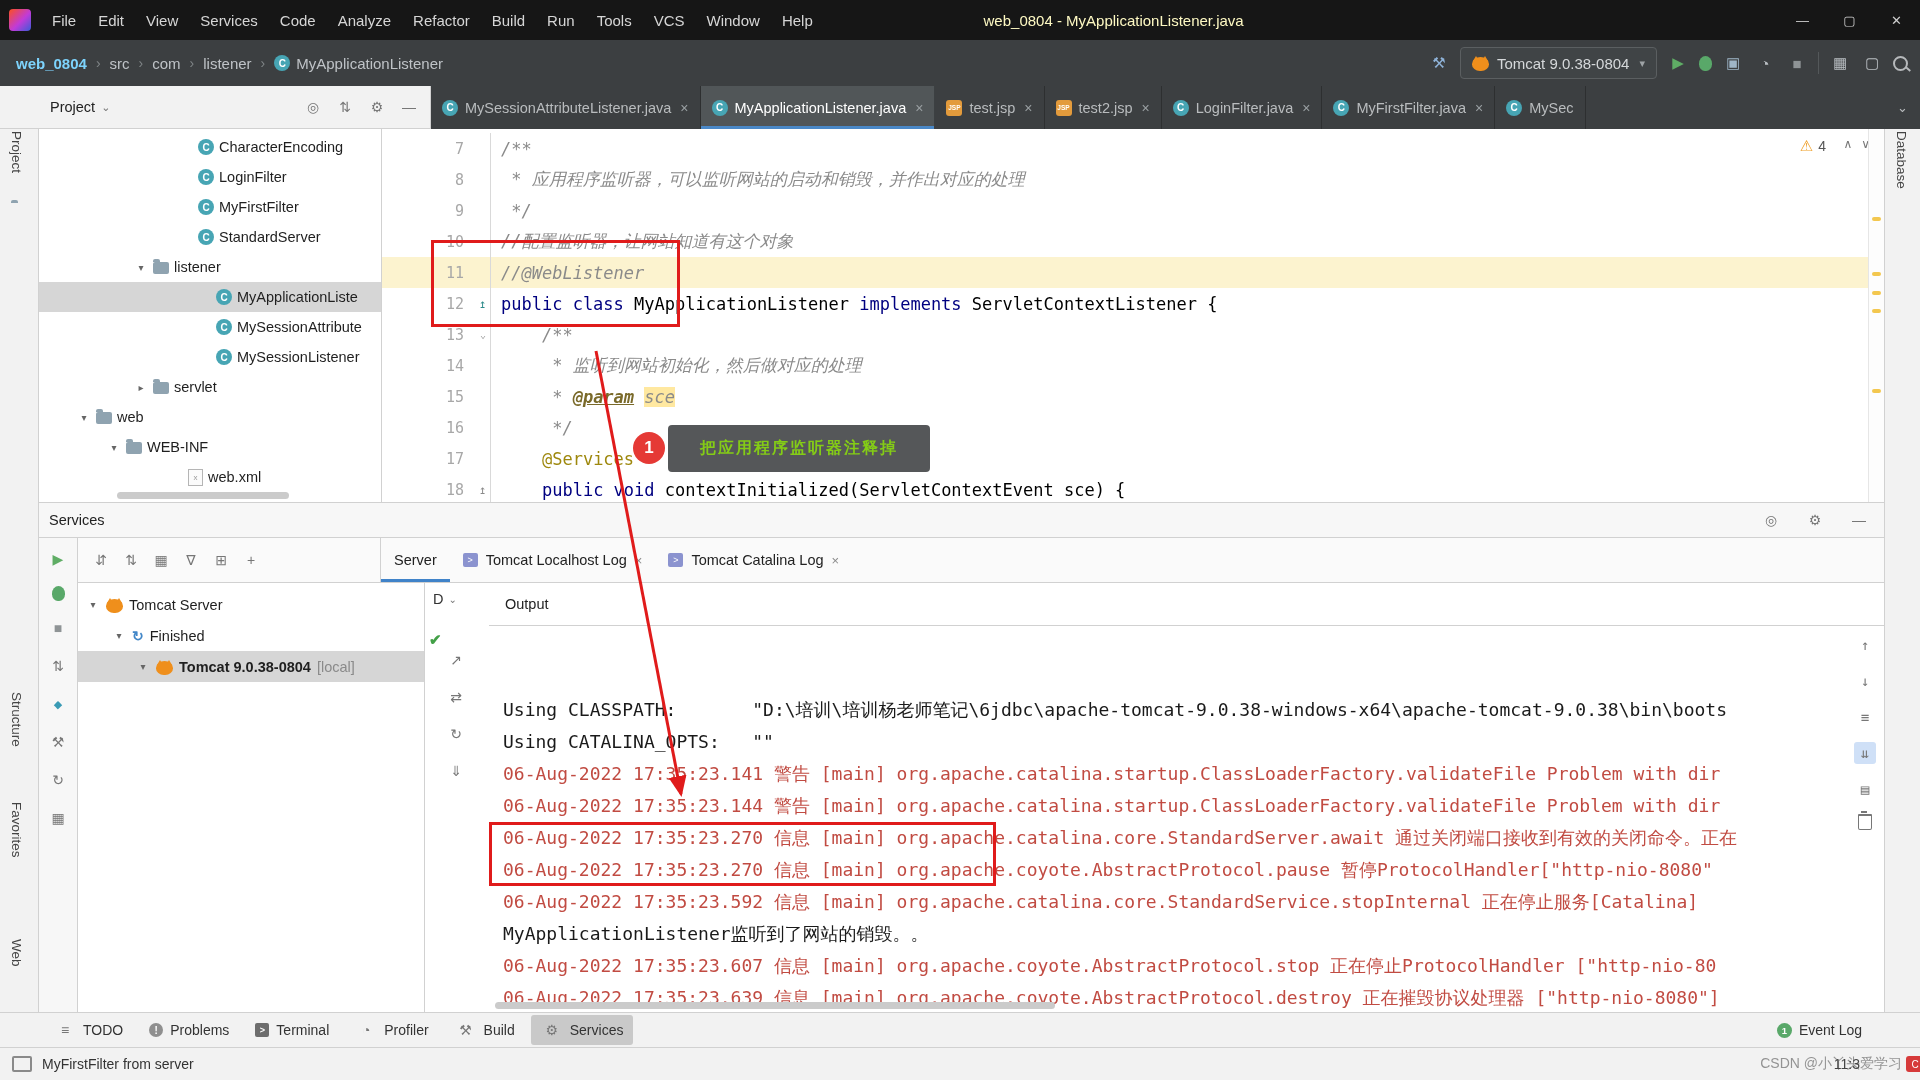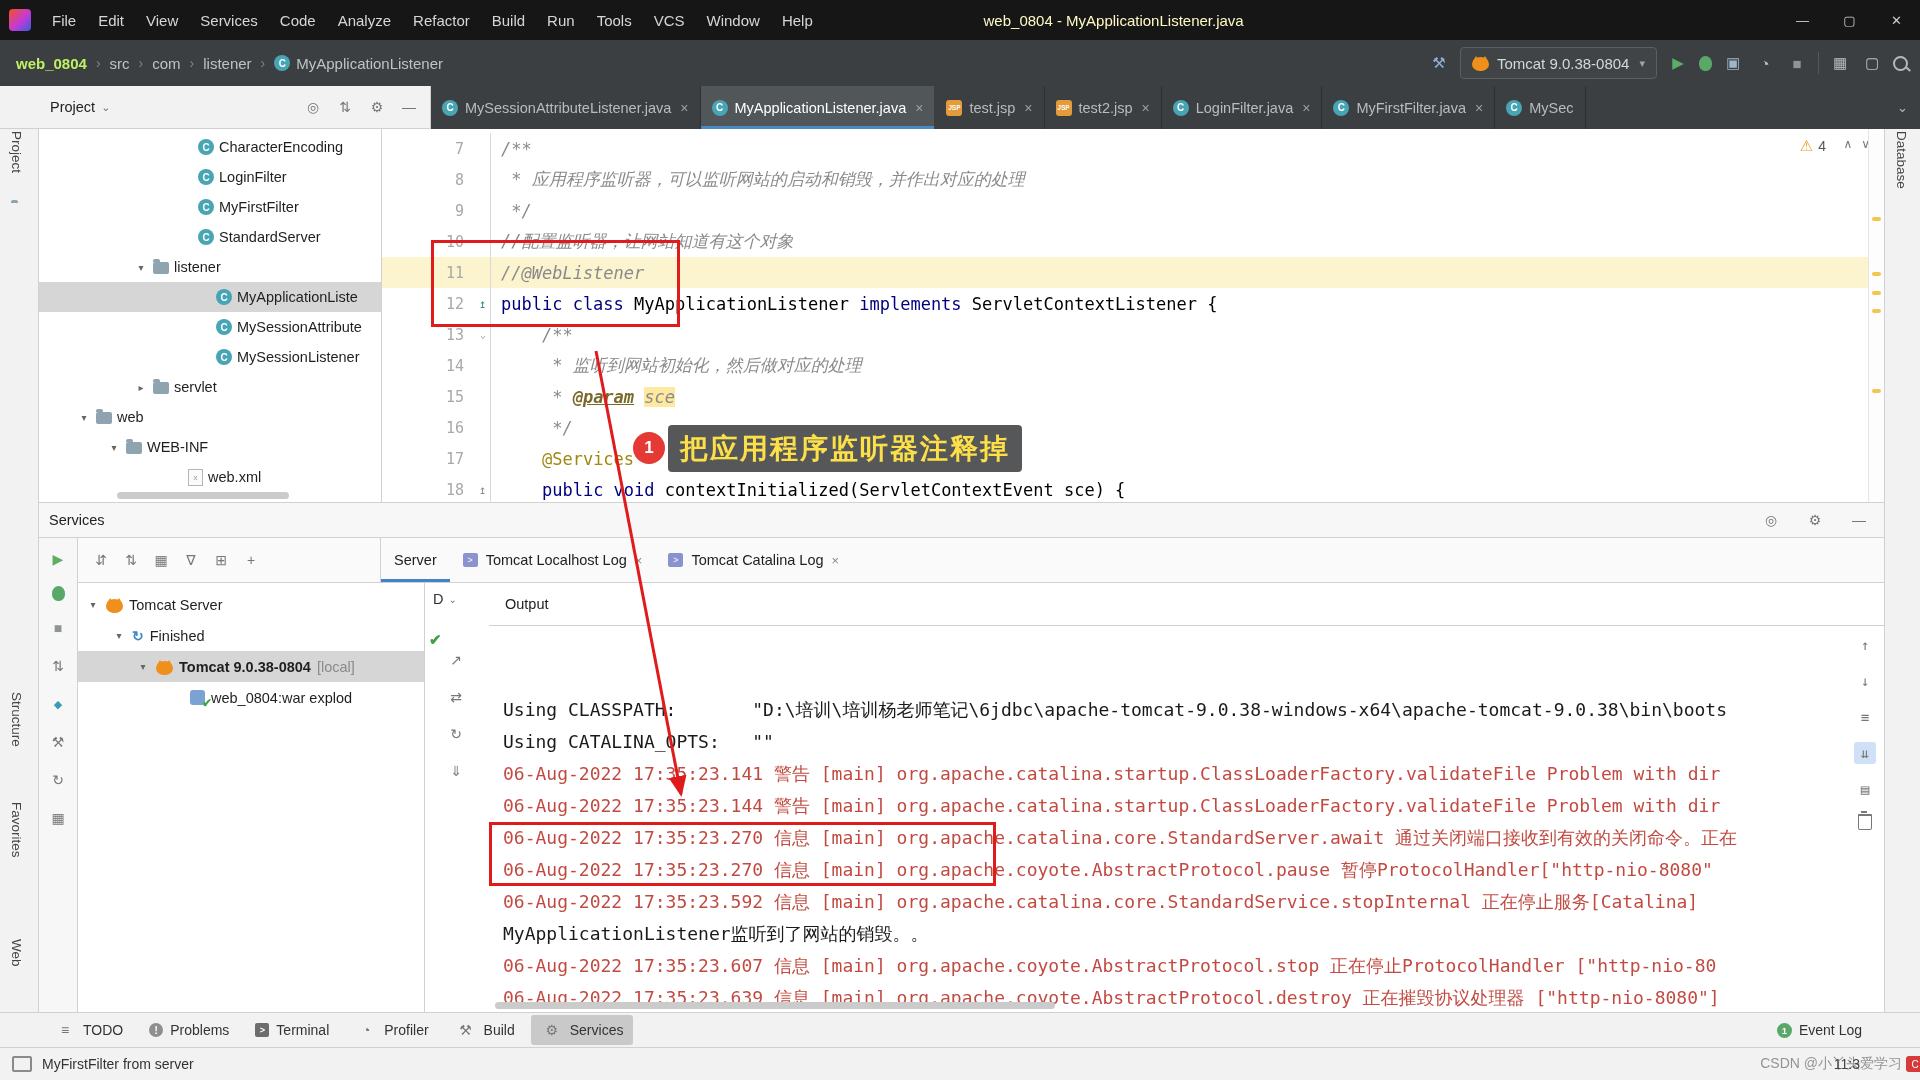--- a/index.html
+++ b/index.html
@@ -14,21 +14,21 @@
   #menubar{display:flex;height:100%}
   .menu-item{padding:4px 11px;font-size:15px;display:flex;align-items:center;cursor:default}
   .win-title{position:absolute;left:58%;transform:translateX(-50%);color:#fef9c3;font-size:15px;white-space:nowrap}
   #win-controls{margin-left:auto;display:flex;height:100%}
   .win-btn{width:47px;display:flex;align-items:center;justify-content:center;color:#cfcfcf;font-size:13px}
 
   
   .toolbar{height:46px;background:#3c3f41;display:flex;align-items:center;padding:0 12px 0 16px;flex:0 0 auto}
   #breadcrumbs{display:flex;align-items:center;gap:2px}
   .crumb{display:flex;align-items:center;gap:6px;color:#bfc3c7;font-size:15px}
-  .crumb.first span{font-weight:bold;color:#bef264}
+  .crumb.first span{font-weight:bold;color:#7dd3fc}
   .crumb-sep{color:#7f8486;margin:0 7px;font-size:14px}
   .tb-right{margin-left:auto;display:flex;align-items:center;gap:10px}
   .tb-right .gi{color:#b9bec2;font-size:15px}
   .run-config{display:flex;align-items:center;gap:8px;border:1px solid #5b5f61;background:#404446;
               border-radius:4px;height:30px;padding:0 11px;color:#d5d8da;font-size:15px}
   .rc-chev{color:#9ea3a6;font-size:11px;margin-left:2px}
   .g-run{color:#5fad65!important}
   .g-stop{color:#8f9496!important}
   .g-hammer{color:#8fb3d9!important}
   .g-coverage{color:#9fb6c8!important}
@@ -173,22 +173,22 @@
       width:22px;height:22px;cursor:default}
   .g-diamond{color:#3a9bb5;font-size:11px}
 
   
   .red-box{position:absolute;border:3px solid #e01b1b;pointer-events:none;z-index:30}
   #red-box-editor{left:431px;top:240px;width:243px;height:81px}
   #red-box-log{left:489px;top:822px;width:501px;height:58px}
   #arrow-svg{position:absolute;inset:0;pointer-events:none;z-index:31}
   .callout-badge{position:absolute;left:633px;top:432px;width:32px;height:32px;border-radius:50%;background:#e53935;
                  color:#fff;font-size:17px;font-weight:bold;display:flex;align-items:center;justify-content:center;z-index:33}
-  .callout-tip{position:absolute;left:668px;top:425px;height:47px;background:rgba(78,80,82,.96);color:#fde047;
-               font-size:28px;font-weight:bold;letter-spacing:2px;padding:0 12px;border-radius:4px;
+  .callout-tip{position:absolute;left:668px;top:425px;height:47px;background:rgba(78,80,82,.96);color:#84cc16;
+               font-size:16px;font-weight:bold;letter-spacing:2px;padding:0 32px;border-radius:4px;
                display:flex;align-items:center;z-index:32}
 </style>
 </head>
 <body>
 
 <div id="app">
 
   <div class="titlebar">
     <div class="logo"></div>
     <div id="menubar">
@@ -537,25 +537,20 @@
                     <span class="tchev">▾</span>
                     <span class="ic ic-restart">↻</span>
                     <span class="tlabel">Finished</span>
                   </div>
                   <div class="srow selected bold" style="padding-left: 58px;">
                     <span class="tchev">▾</span>
                     <span class="ic ic-tomcat"></span>
                     <span class="tlabel">Tomcat 9.0.38-0804</span>
                     <span class="suffix"> [local]</span>
                   </div>
-                  <div class="srow" style="padding-left: 92px;">
-                    <span class="tchev"></span>
-                    <span class="ic ic-artifact"></span>
-                    <span class="tlabel">web_0804:war explod</span>
-                  </div>
                 </div>
               <div class="sv-mid">
                 <div class="d-drop">
                   <span>D</span>
                   <span class="dchev">⌄</span>
                 </div>
                 <span class="mid-check">✔</span>
                 <div id="sv-side-icons">
                     <span class="gi g-jump">↗</span>
                     <span class="gi g-swap">⇄</span>

